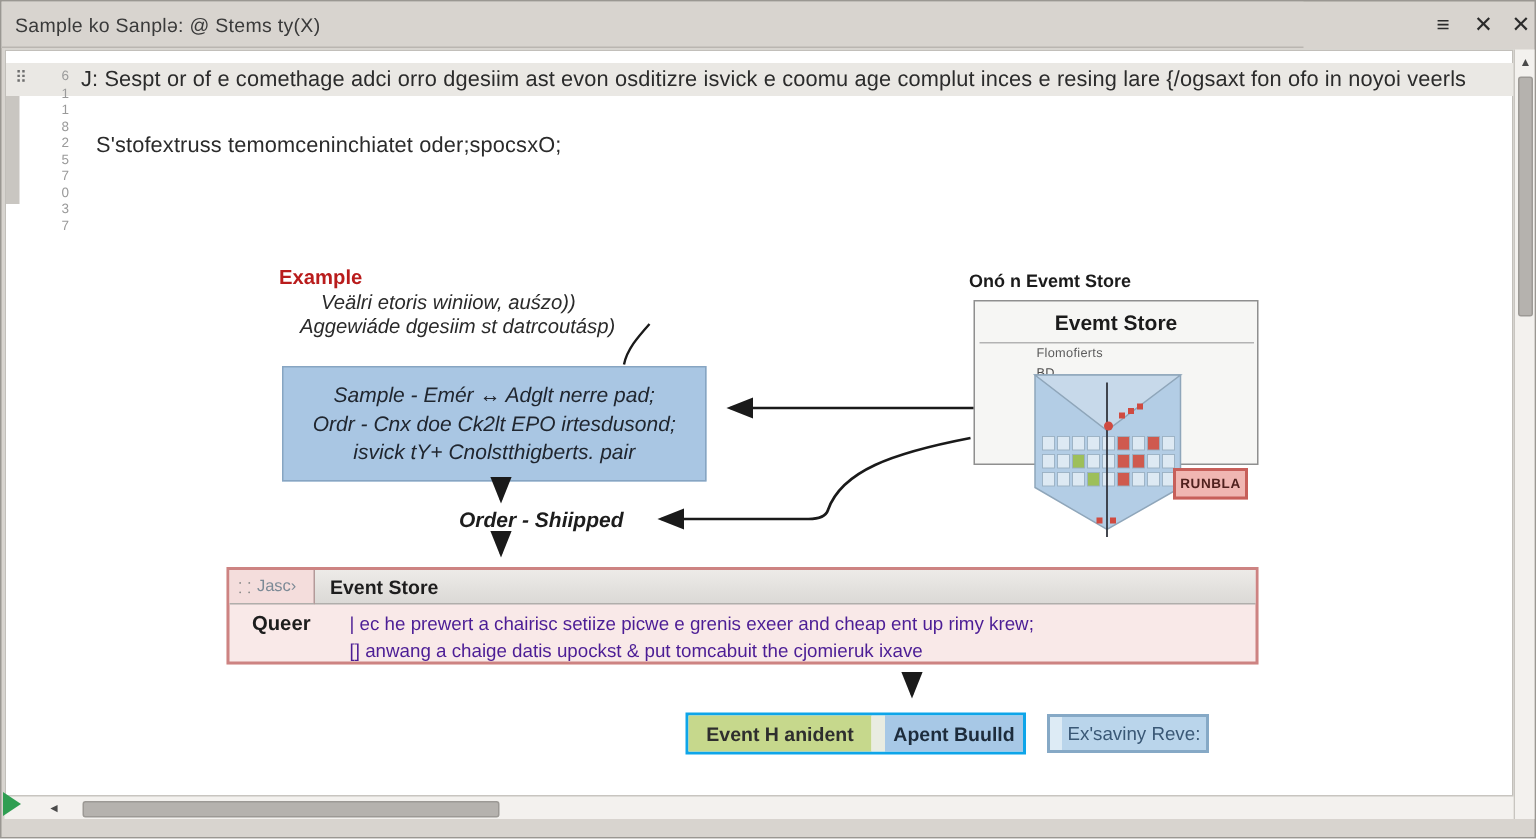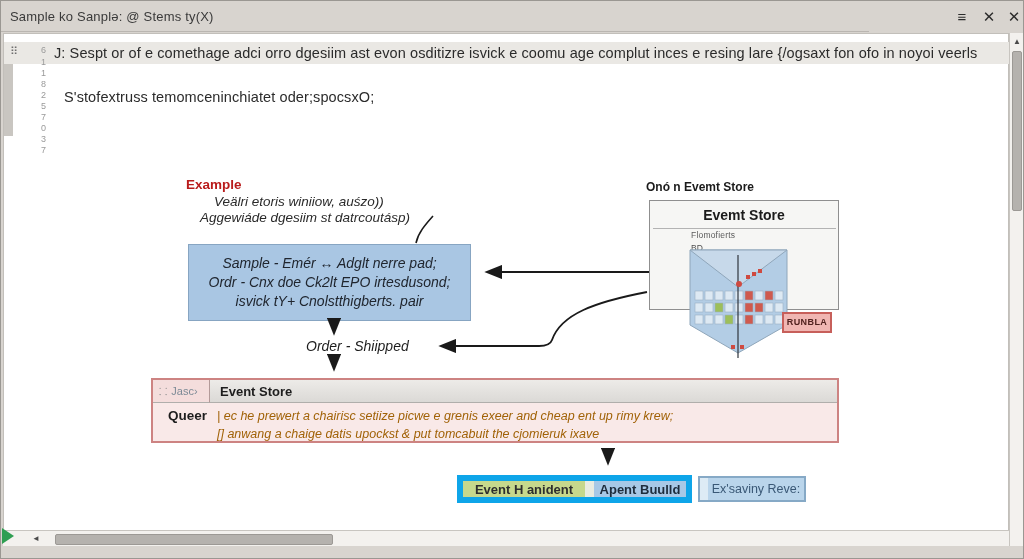--- a/index.html
+++ b/index.html
@@ -20,42 +20,42 @@
   #l1{left:50px;top:11px;}
   #l2{left:60px;top:34px;}
   #l3{left:60px;top:55px;}
   
   #ex-title{position:absolute;left:185px;top:176px;font-size:13.5px;font-weight:bold;color:#b91c1c;}
   .ex-line{position:absolute;left:199px;font-size:13.5px;font-style:italic;color:#2a2a2a;white-space:nowrap;}
   #ex1{top:193px;margin-left:14px;} #ex2{top:209px;}
   
   #bluebox{position:absolute;left:187px;top:243px;width:283px;height:77px;background:#a9c6e3;border:1px solid #87a5c2;padding-top:9px;text-align:center;}
   .bb-line{font-size:14px;font-style:italic;color:#20262f;line-height:19px;white-space:nowrap;}
-  #ordershipped{position:absolute;left:305px;top:337px;font-size:14px;font-style:italic;color:#1d1d1d;white-space:nowrap;}
+  #ordershipped{position:absolute;left:305px;top:337px;font-size:14px;font-style:italic;color:#1d1d1d;white-space:nowrap;font-weight:bold;}
   
   #es-caption{position:absolute;left:645px;top:179px;font-size:12px;font-weight:bold;color:#1b1b1b;}
   #espanel{position:absolute;left:648px;top:199px;width:190px;height:110px;background:#f6f6f4;border:1px solid #8f8f8f;}
   #es-title{position:absolute;left:0;top:6px;width:100%;text-align:center;font-size:14px;font-weight:bold;color:#1b1b1b;}
   #es-divider{position:absolute;left:3px;top:27px;width:183px;border-top:1px solid #b3b3b3;}
   .es-field{position:absolute;left:5px;font-size:8.5px;color:#4e4e4e;letter-spacing:.2px;margin-left:36px;}
   #esf0{top:29px;color:#5c5c5c;} #esf1{top:42px;} #esf2{top:55px;} #esf3{top:68px;} #esf4{top:81px;} #esf5{top:94px;}
   #runbla{position:absolute;left:781px;top:311px;width:50px;height:21px;background:#f0b6b2;border:2px solid #c75f5a;z-index:9;text-align:center;font-size:9px;font-weight:bold;color:#50211e;line-height:17px;letter-spacing:.4px;}
   
   #pinkbox{position:absolute;left:150px;top:377px;width:688px;height:65px;background:#f9e9e8;border:2px solid #cd8382;}
   #pb-header{position:absolute;left:0;top:0;width:100%;height:23px;display:flex;}
   #pb-corner{width:57px;height:23px;background:#f4dddc;border-right:1px solid #b39a99;border-bottom:1px solid #b0aeab;display:flex;align-items:center;padding-left:6px;gap:4px;}
   #pb-gear{font-size:10px;color:#8a8a8a;}
   #pb-corner-label{font-size:11px;color:#7c8a96;}
   #pb-headcell{flex:1;background:linear-gradient(#edebe8,#dbd9d6);border-bottom:1px solid #b0aeab;display:flex;align-items:center;}
   #pb-head-title{font-size:13px;font-weight:bold;color:#1d1d1d;padding-left:10px;}
   #pb-rowlabel{position:absolute;left:15px;top:28px;font-size:13.5px;font-weight:bold;color:#1d1d1d;}
-  .pb-line{position:absolute;left:64px;font-size:12.5px;color:#a16207;white-space:nowrap;font-style:italic;}
+  .pb-line{position:absolute;left:80px;font-size:12.5px;color:#4c1d95;white-space:nowrap;}
   #pbl0{top:29px;} #pbl1{top:47px;}
   
-  #btn-group{position:absolute;left:456px;top:474px;height:28px;display:flex;border:6px solid #0ea5e9;}
+  #btn-group{position:absolute;left:456px;top:474px;height:28px;display:flex;border:2px solid #0ea5e9;}
   #btn-green{width:122px;background:#c6d88c;display:flex;align-items:center;justify-content:center;font-size:13px;font-weight:bold;color:#2e2e2e;}
   #btn-sep{width:9px;background:#e9ece1;}
   #btn-blue{width:92px;background:#a7c8e6;display:flex;align-items:center;justify-content:center;font-size:13px;font-weight:bold;color:#1d2c3c;}
   #btn-review{position:absolute;left:697px;top:475px;width:108px;height:26px;border:2px solid #86a9c6;background:#bad5eb;display:flex;align-items:center;}
   #btn-review-edge{width:8px;height:100%;background:#ddebf5;}
   #btn-review-label{flex:1;text-align:center;font-size:12.5px;color:#3a5876;}
   
   #vscroll{position:absolute;left:1008px;top:32px;width:15px;height:513px;background:#f3f1ee;border-left:1px solid #c8c5c0;}
   #vs-up{position:absolute;left:0;top:2px;width:14px;height:14px;text-align:center;font-size:8px;color:#4a4a4a;line-height:14px;cursor:default;}
   #vs-thumb{position:absolute;left:2px;top:18px;width:10px;height:160px;background:#b5b2ae;border:1px solid #9c9995;border-radius:2px;}

